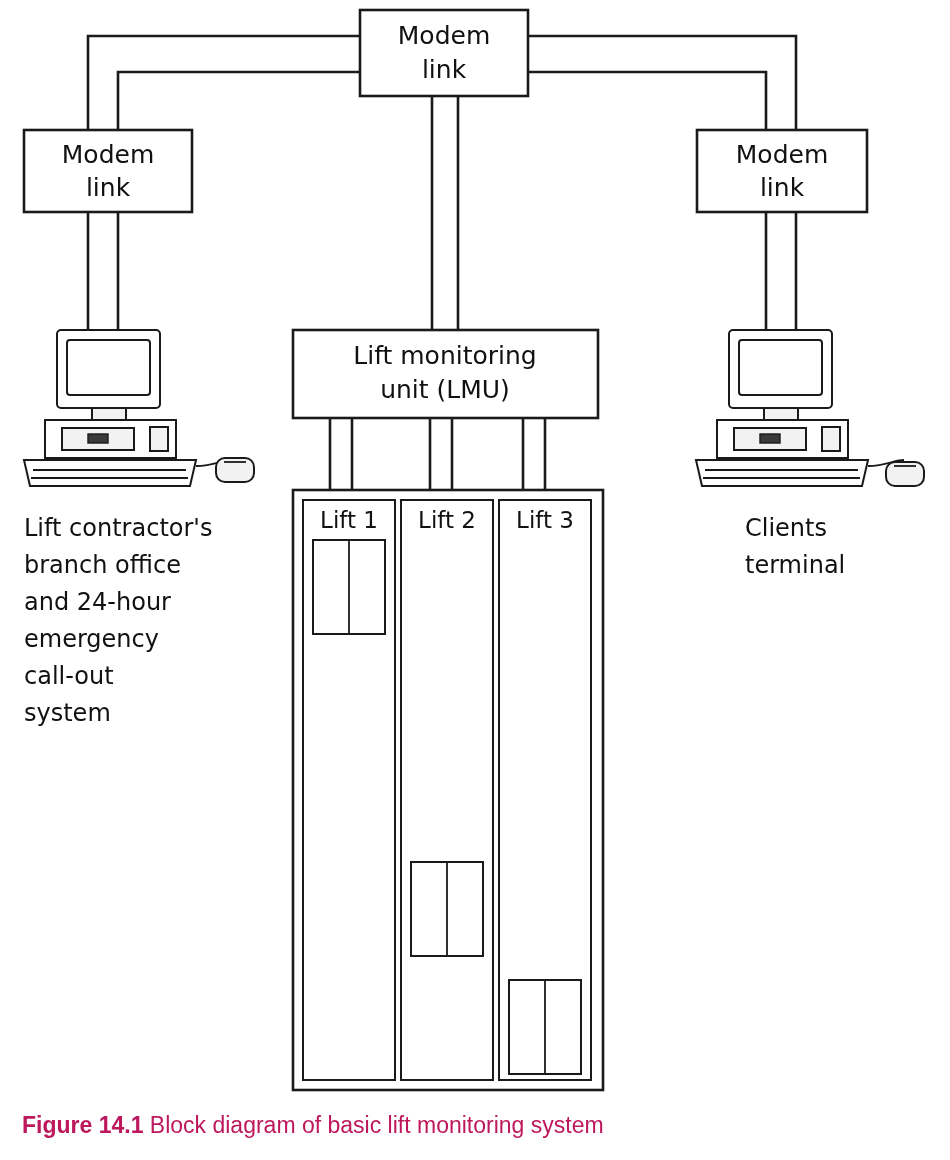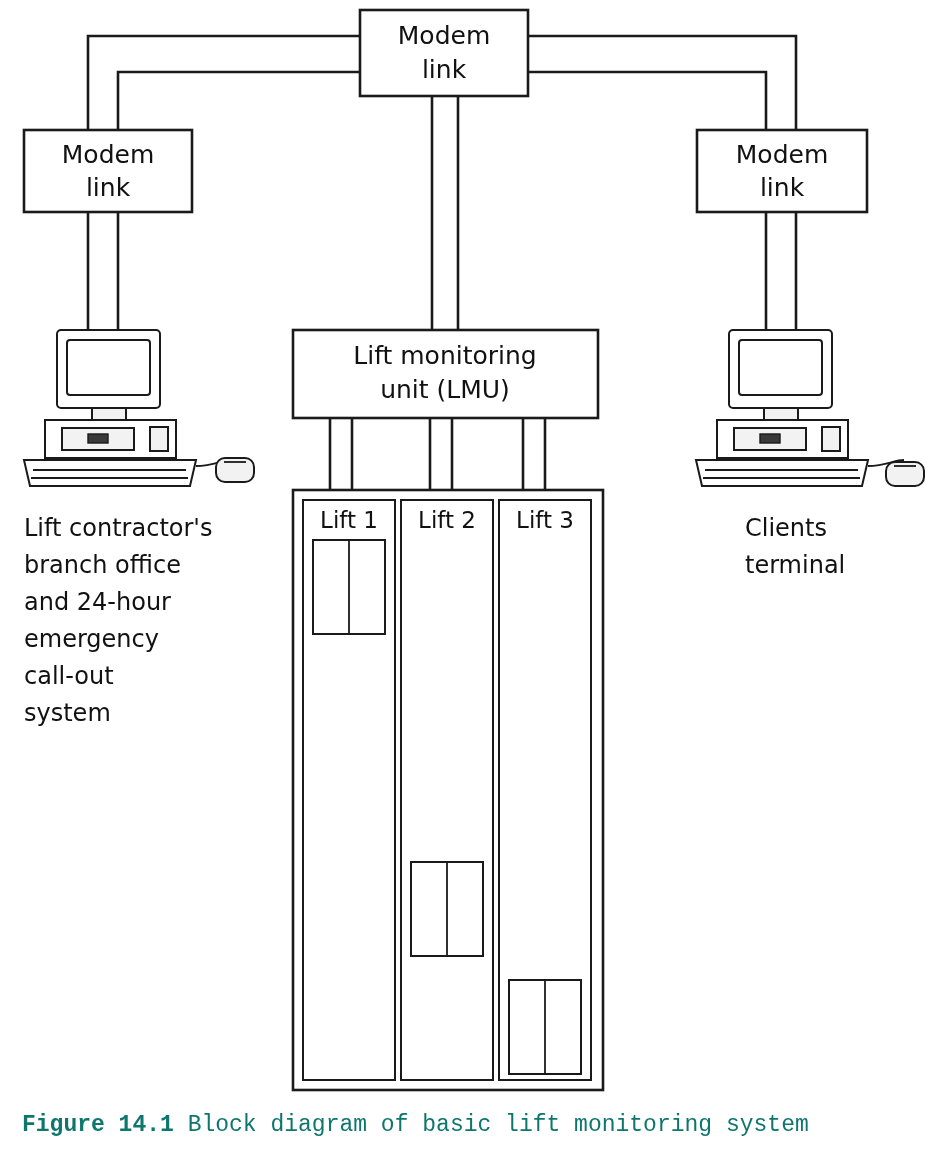--- a/index.html
+++ b/index.html
@@ -42,23 +42,23 @@
     font-family: "DejaVu Sans", sans-serif;
     font-size: 23px;
     fill: #111;
     text-anchor: middle;
   }
   .caption-wrap {
     position: absolute;
     left: 22px;
     top: 1112px;
     width: 900px;
-    font-family: Liberation Mono, monospace;
+    font-family: Liberation Sans, sans-serif;
     font-size: 23px;
-    color: #0f766e;
+    color: #be185d;
   }
   .caption-wrap .cap-bold {
     font-weight: bold;
   }
   .shape {
     fill: #ffffff;
     stroke: #1a1a1a;
     stroke-width: 2.6;
   }
   .thinshape {

